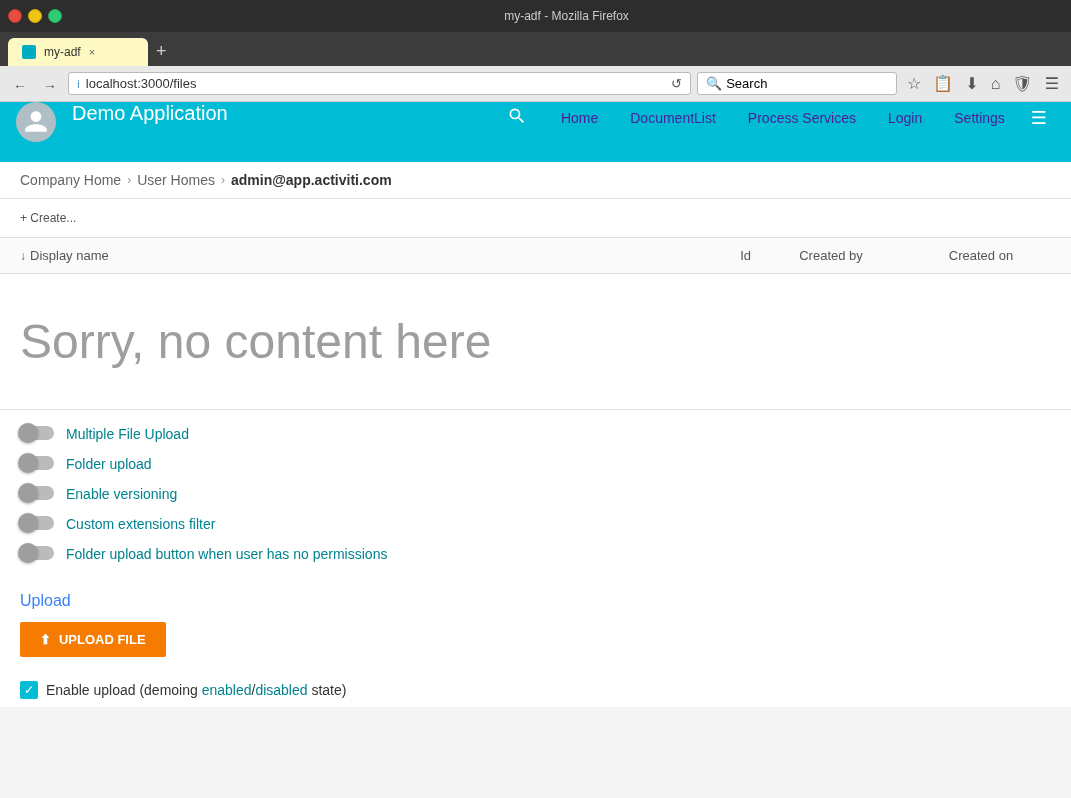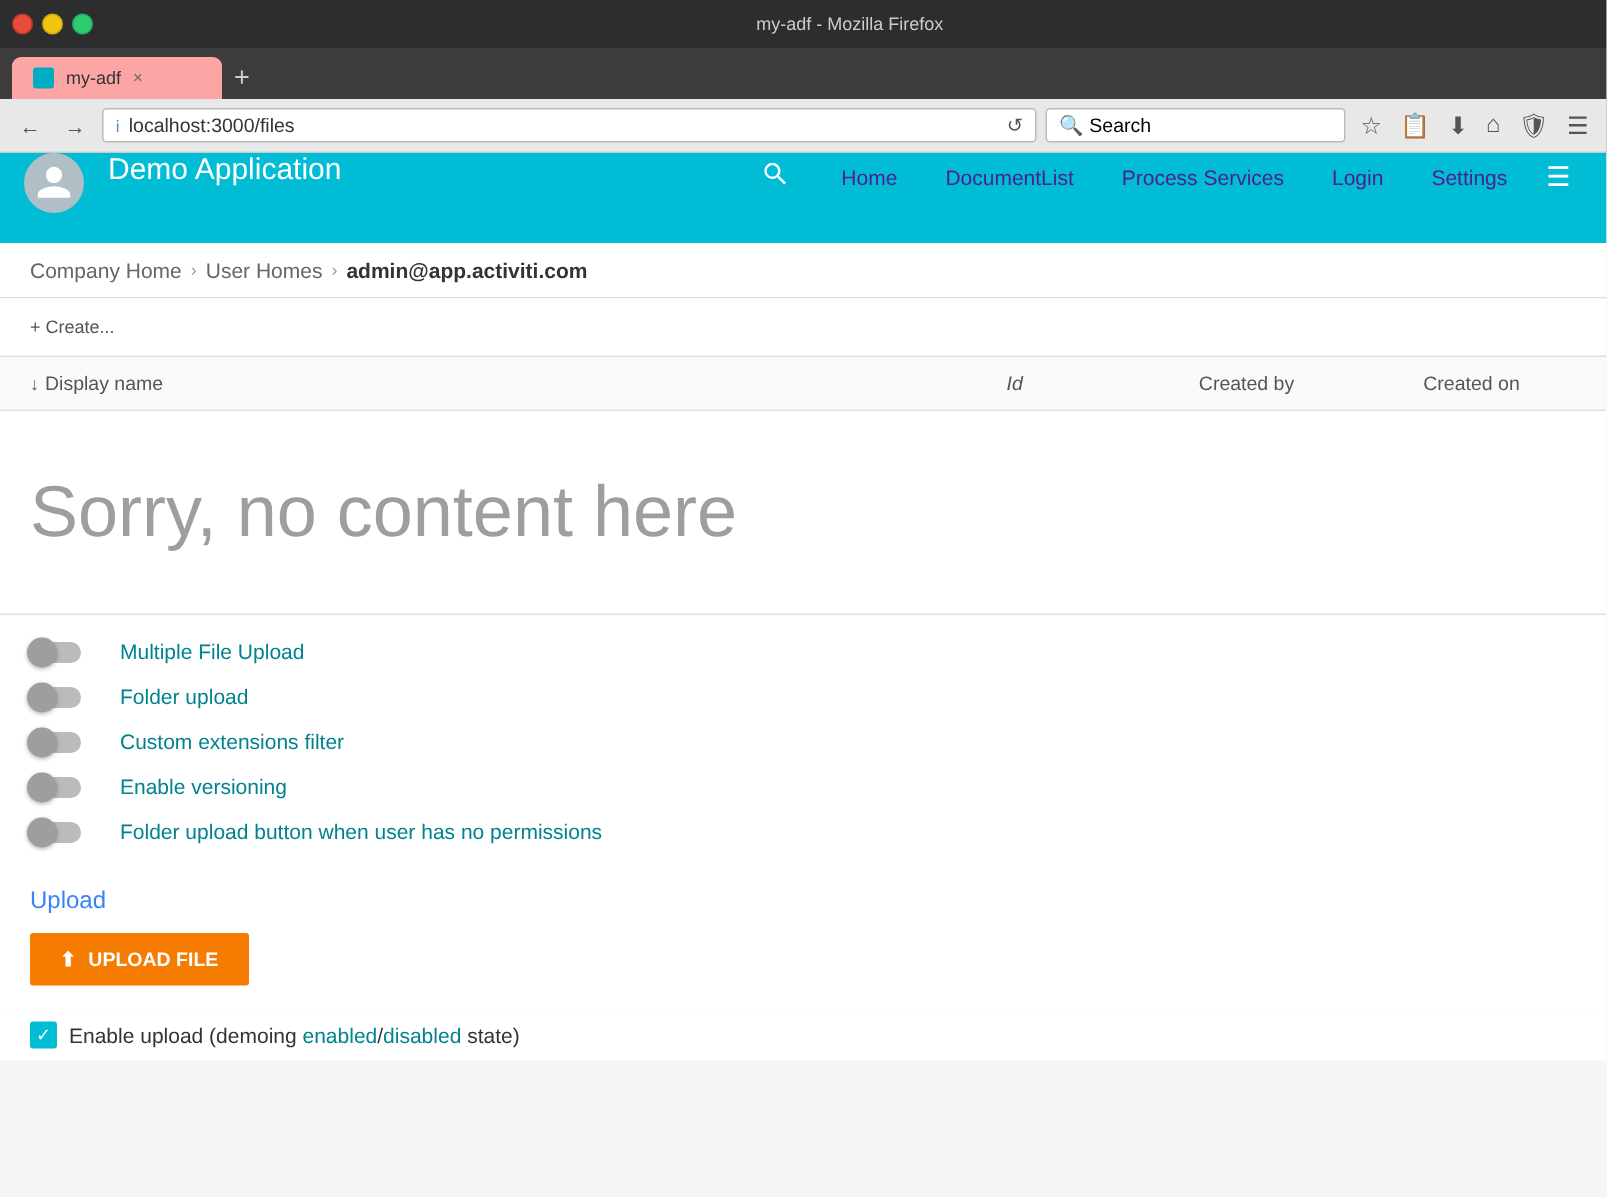--- a/index.html
+++ b/index.html
@@ -9,21 +9,21 @@
     .browser-chrome { background: #3c3c3c; width: 100%; }
     .browser-titlebar { background: #2d2d2d; display: flex; align-items: center; padding: 4px 8px; gap: 8px; height: 32px; }
     .browser-traffic-lights { display: flex; gap: 6px; align-items: center; }
     .traffic-light { width: 14px; height: 14px; border-radius: 50%; display: flex; align-items: center; justify-content: center; font-size: 9px; color: transparent; }
     .tl-close { background: #e74c3c; border: 1px solid #c0392b; }
     .tl-min { background: #f1c40f; border: 1px solid #d4ac0d; }
     .tl-max { background: #2ecc71; border: 1px solid #27ae60; }
     .browser-title { color: #ccc; font-size: 12px; flex: 1; text-align: center; }
 
     .browser-tabbar { background: #3c3c3c; display: flex; align-items: flex-end; padding: 0 8px; height: 34px; }
-    .browser-tab { background: #fca5a5; border-radius: 6px 6px 0 0; padding: 6px 14px; font-size: 12px; color: #333; display: flex; align-items: center; gap: 8px; height: 28px; min-width: 140px; }
+    .browser-tab { background: #fef9c3; border-radius: 6px 6px 0 0; padding: 6px 14px; font-size: 12px; color: #333; display: flex; align-items: center; gap: 8px; height: 28px; min-width: 140px; }
     .browser-tab .favicon { width: 14px; height: 14px; background: #00acc1; border-radius: 2px; display: flex; align-items: center; justify-content: center; }
     .browser-tab .tab-close { color: #666; font-size: 11px; cursor: pointer; }
     .new-tab-btn { color: #ccc; font-size: 18px; padding: 4px 8px; cursor: pointer; }
 
     .browser-toolbar { background: #e8e8e8; display: flex; align-items: center; padding: 4px 8px; gap: 6px; height: 36px; border-bottom: 1px solid #ccc; }
     .nav-btn { background: none; border: none; color: #555; font-size: 14px; cursor: pointer; padding: 2px 5px; }
     .address-bar { flex: 1; background: white; border: 1px solid #bbb; border-radius: 3px; padding: 3px 8px; font-size: 13px; color: #333; display: flex; align-items: center; gap: 6px; }
     .address-bar .lock-icon { color: #4a90d9; font-size: 11px; }
     .address-text { flex: 1; font-size: 13px; color: #333; }
     .reload-btn { background: none; border: none; color: #555; font-size: 13px; cursor: pointer; }
@@ -48,31 +48,31 @@
 
     
     .content-area { background: white; }
     .create-bar { padding: 12px 20px; border-bottom: 1px solid #e0e0e0; }
     .create-btn { background: none; border: none; color: #555; font-size: 12px; cursor: pointer; display: flex; align-items: center; gap: 6px; }
 
     
     .table-header { display: flex; align-items: center; padding: 10px 20px; border-bottom: 1px solid #e0e0e0; background: #fafafa; font-size: 13px; color: #555; }
     .col-name { display: flex; align-items: center; gap: 4px; flex: 1; font-weight: 500; }
     .sort-icon { color: #666; font-size: 12px; }
-    .col-id { width: 80px; text-align: left; font-style: italic; }
+    .col-id { width: 80px; text-align: right; }
     .col-created-by { width: 160px; text-align: center; }
     .col-created-on { width: 140px; text-align: center; }
 
     
     .empty-state { padding: 40px 20px 40px 20px; background: white; }
     .empty-text { font-size: 48px; color: #9e9e9e; font-weight: 300; }
 
     
     .settings-section { background: white; border-top: 1px solid #e0e0e0; padding: 16px 20px; }
-    .toggle-row { display: flex; align-items: flex-end; gap: 26px; margin-bottom: 14px; }
+    .toggle-row { display: flex; align-items: flex-start; gap: 12px; margin-bottom: 14px; }
     .toggle { width: 34px; height: 14px; background: #bbb; border-radius: 7px; position: relative; cursor: pointer; flex-shrink: 0; }
     .toggle::after { content: ''; position: absolute; width: 20px; height: 20px; background: #9e9e9e; border-radius: 50%; top: -3px; left: -2px; box-shadow: 0 1px 3px rgba(0,0,0,0.3); transition: left 0.2s; }
     .toggle-label { font-size: 14px; color: #00838f; cursor: pointer; }
 
     .upload-section { padding: 0 20px 16px; background: white; }
     .upload-title { font-size: 16px; color: #3b82f6; font-weight: 500; margin-bottom: 12px; }
     .upload-btn { background: #f57c00; color: white; border: none; padding: 10px 20px; font-size: 13px; font-weight: 600; cursor: pointer; border-radius: 2px; display: flex; align-items: center; gap: 8px; text-transform: uppercase; }
 
     .checkbox-row { display: flex; align-items: center; gap: 8px; padding: 8px 20px; background: white; }
     .checkbox { width: 18px; height: 18px; background: #00bcd4; border-radius: 2px; display: flex; align-items: center; justify-content: center; color: white; font-size: 12px; cursor: pointer; }
@@ -189,25 +189,25 @@
   <div class="toggle-row">
     <div class="toggle"></div>
     <span class="toggle-label">Multiple File Upload</span>
   </div>
   <div class="toggle-row">
     <div class="toggle"></div>
     <span class="toggle-label">Folder upload</span>
   </div>
   <div class="toggle-row">
     <div class="toggle"></div>
+    <span class="toggle-label">Enable versioning</span>
+  </div>
+  <div class="toggle-row">
+    <div class="toggle"></div>
     <span class="toggle-label">Custom extensions filter</span>
-  </div>
-  <div class="toggle-row">
-    <div class="toggle"></div>
-    <span class="toggle-label">Enable versioning</span>
   </div>
   <div class="toggle-row">
     <div class="toggle"></div>
     <span class="toggle-label">Folder upload button when user has no permissions</span>
   </div>
 </div>
 
 <div class="upload-section">
   <div class="upload-title">Upload</div>
   <button class="upload-btn">

